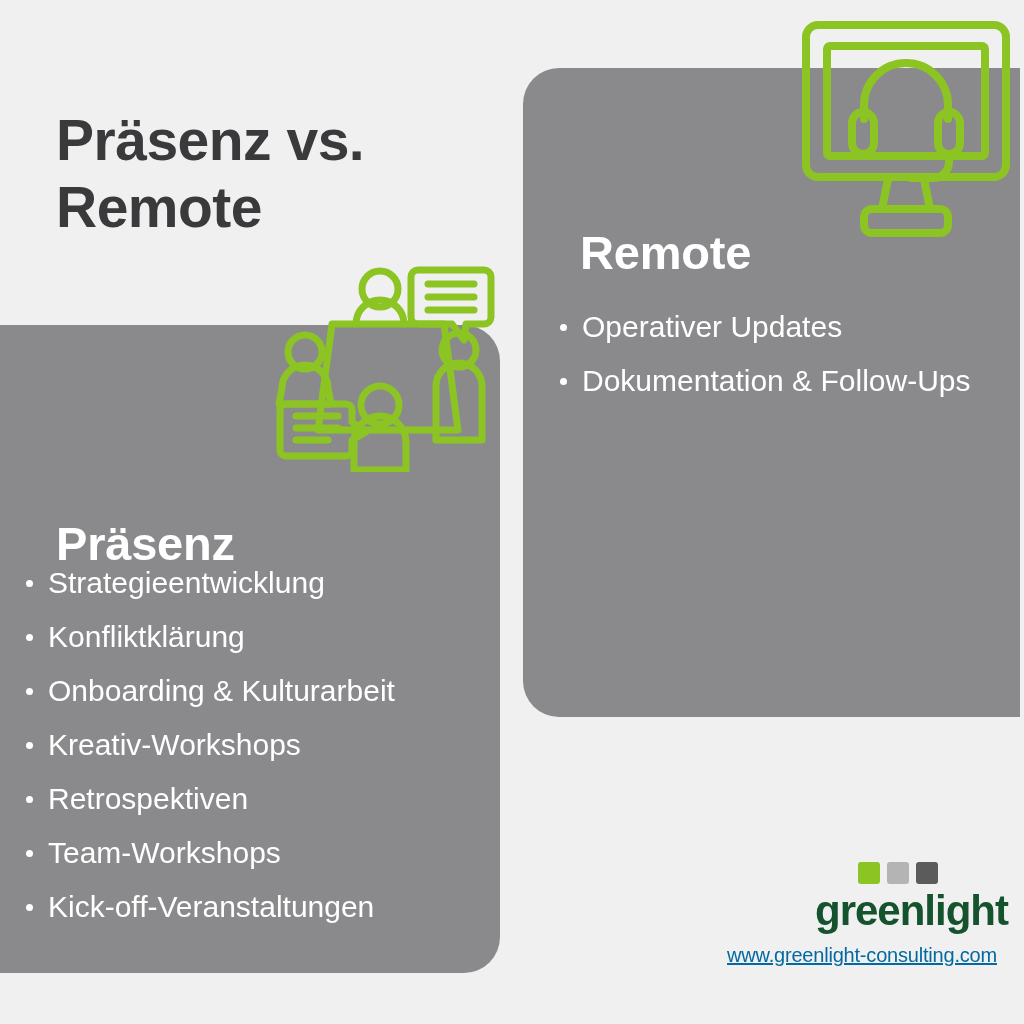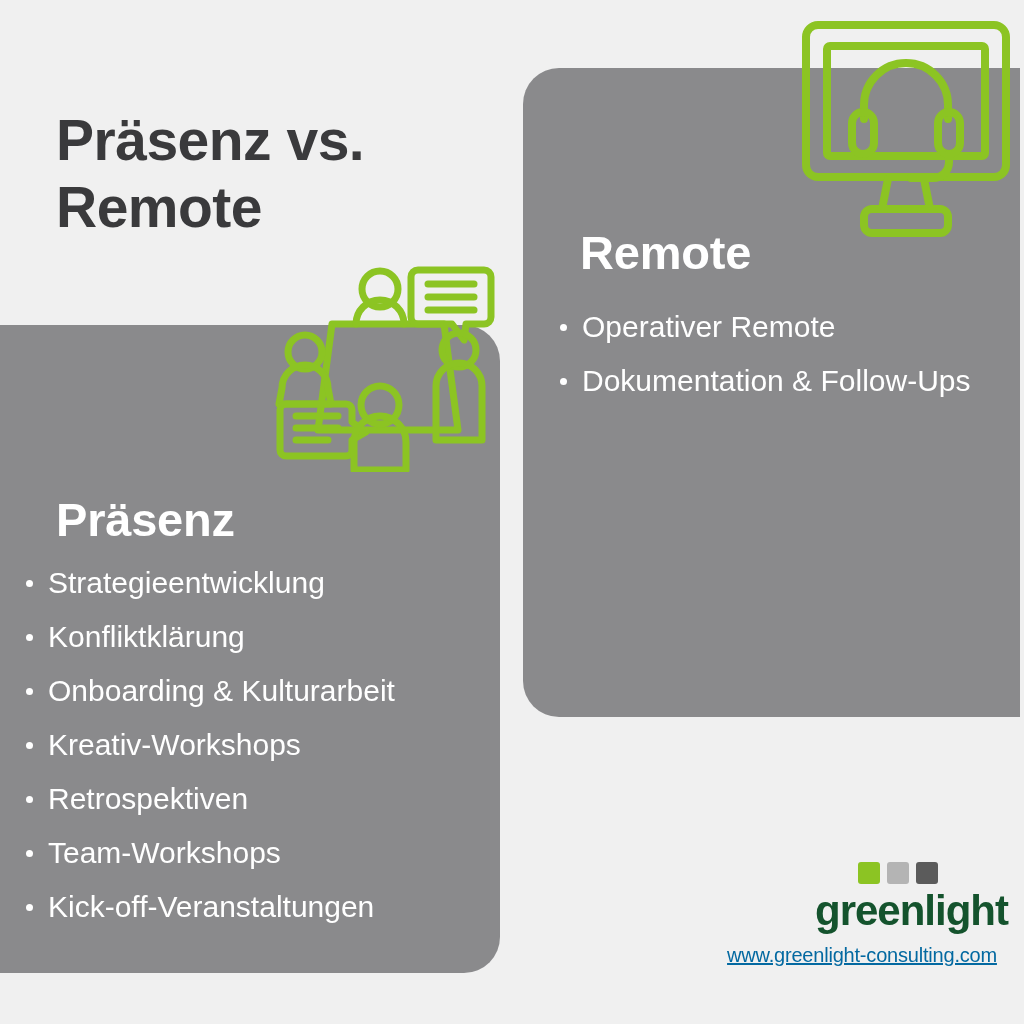--- a/index.html
+++ b/index.html
@@ -58,21 +58,21 @@
   }
 
   
   .panel-heading {
     position: absolute;
     font-size: 47px;
     font-weight: bold;
     color: #FFFFFF;
     letter-spacing: -0.2px;
   }
-  .heading-presenz { left: 56px; top: 492px; }
+  .heading-presenz { left: 56px; top: 516px; }
   .heading-remote  { left: 580px; top: 225px; }
 
   
   .bullet-list {
     position: absolute;
     list-style: none;
     margin: 0;
     padding: 0;
     color: #FFFFFF;
   }
@@ -233,21 +233,21 @@
     <li>Onboarding &amp; Kulturarbeit</li>
     <li>Kreativ-Workshops</li>
     <li>Retrospektiven</li>
     <li>Team-Workshops</li>
     <li>Kick-off-Veranstaltungen</li>
   </ul>
 
   <div class="panel-heading heading-remote">Remote</div>
 
   <ul class="bullet-list list-remote">
-    <li>Operativer Remote</li>
+    <li>Operativer Updates</li>
     <li>Dokumentation &amp; Follow-Ups</li>
   </ul>
 
   <div class="logo-block">
     <div class="logo-squares">
       <div class="logo-square sq-green"></div>
       <div class="logo-square sq-light"></div>
       <div class="logo-square sq-dark"></div>
     </div>
     <div class="logo-wordmark">greenlight</div>

